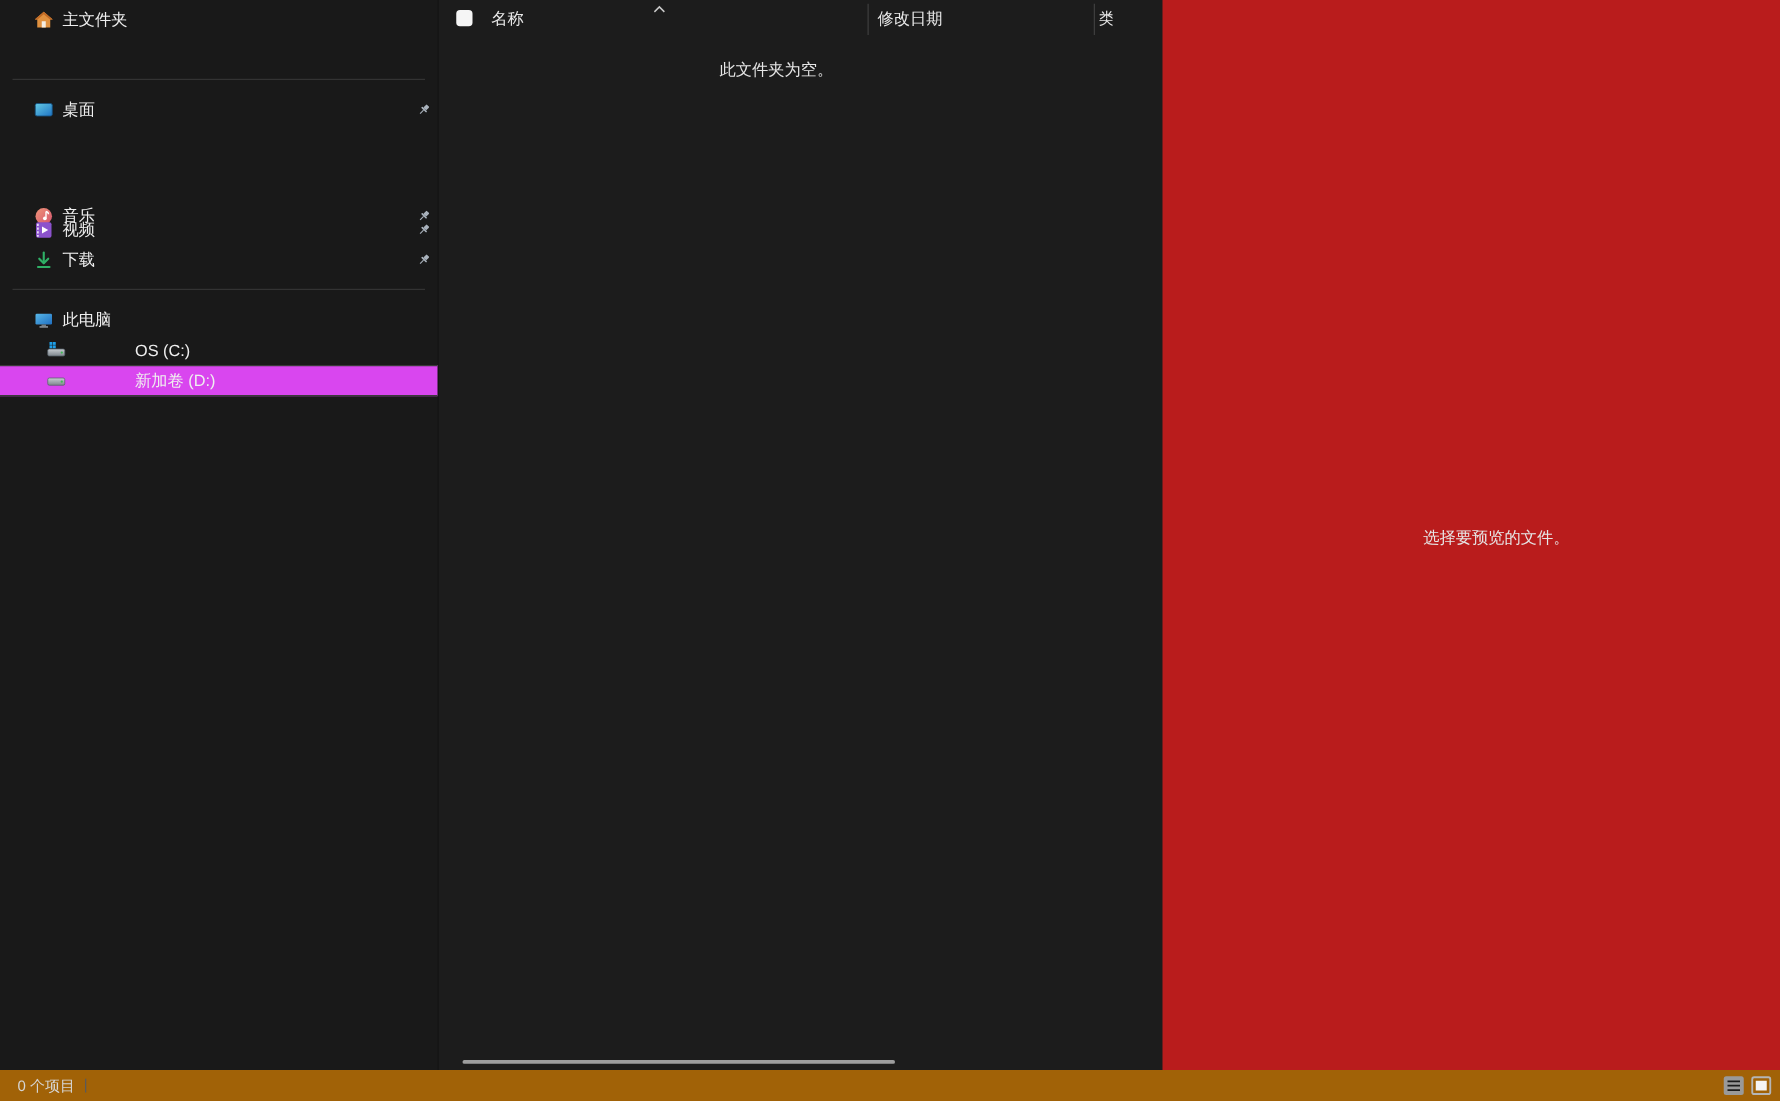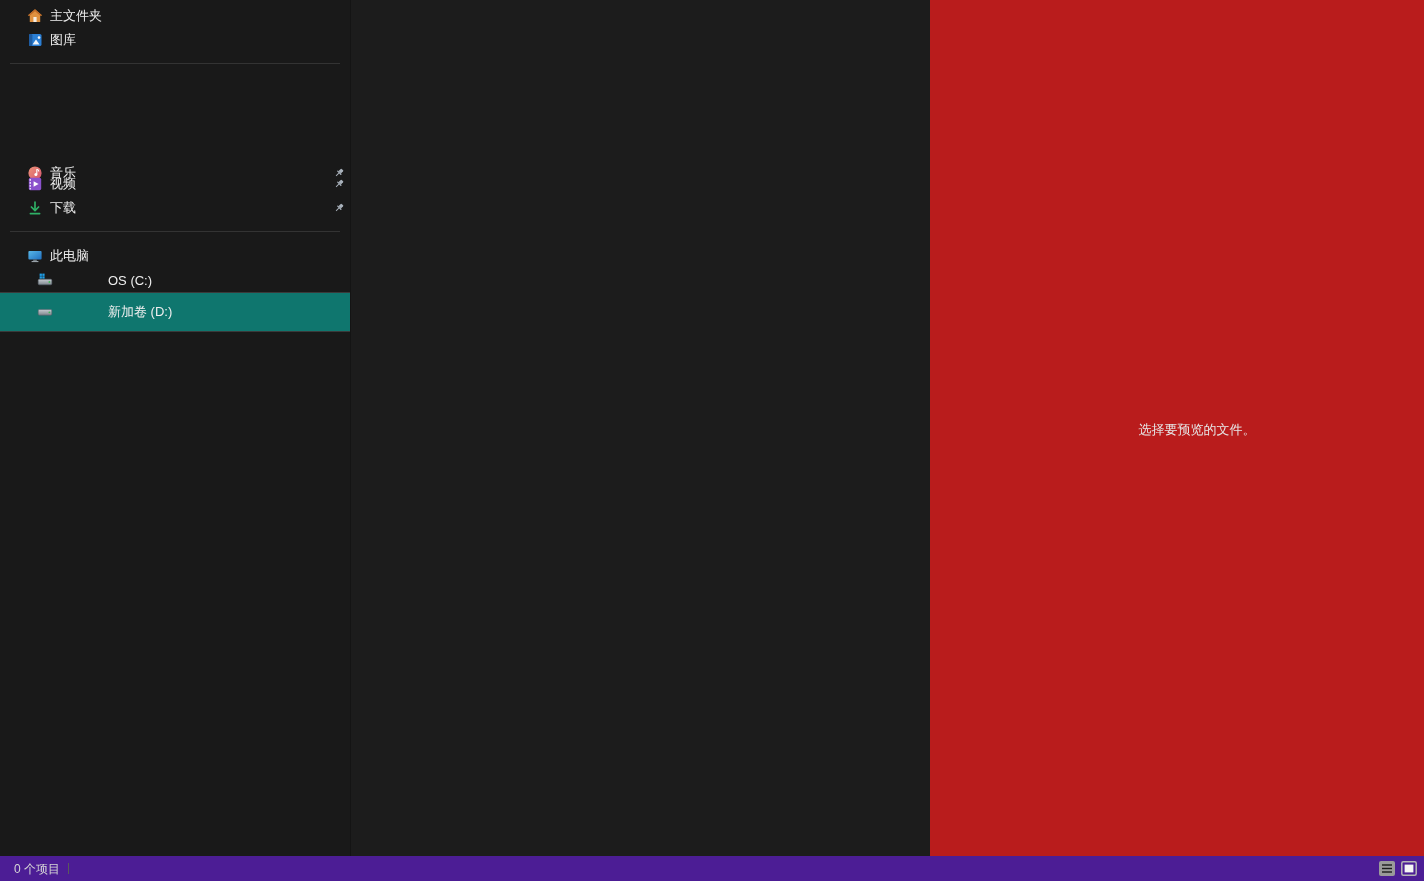--- a/index.html
+++ b/index.html
@@ -6,21 +6,21 @@
   html,body { width:1424px; height:881px; overflow:hidden; background:#1c1c1c;
     font-family:"Liberation Sans","DejaVu Sans",sans-serif; }
   .app { position:relative; width:1424px; height:881px; color:#f0f0f0;padding-left:41px; }
 
   
   .sidebar { position:absolute; left:0; top:0; width:351px; height:856px;
     background:#191919; border-right:1px solid #141414; }
   .srow { position:absolute; left:0; right:0; height:24px; display:flex;
     align-items:center; padding-left:27px; font-size:13px; color:#efefef; cursor:default; }
   .srow.indent { padding-left:37px;gap:48px; }
-  .srow.selected { background:#0f766e; border-top:1px solid #3a3a3a; border-bottom:1px solid #3a3a3a; height:40px; }
+  .srow.selected { background:#d946ef; border-top:1px solid #3a3a3a; border-bottom:1px solid #3a3a3a; height:25px; }
   .srow .ic { width:16px; height:16px; margin-right:7px; flex:0 0 auto; display:flex; }
   .srow .pin { position:absolute; right:5px; top:6px; width:12px; height:12px; display:flex; }
   .sdivider { position:absolute; left:10px; right:10px; height:1px; background:#333333; }
 
   
   .filelist { position:absolute; left:352px; top:0; width:538px; height:856px;
     background:#1c1c1c; overflow:hidden; }
   .colheader { position:absolute; left:0; top:0; right:0; height:28px; font-size:13px; color:#e9e9e9; }
   .checkbox { position:absolute; left:13px; top:8px; width:13px; height:13px;
     background:#f5f5f5; border-radius:3px; }
@@ -36,21 +36,21 @@
   .hscrollbar { position:absolute; left:18px; top:848px; width:346px; height:3px;
     background:#9d9d9d; border-radius:2px; }
 
   
   .preview { position:absolute; left:930px; top:0; width:534px; height:856px; background:#b91c1c; }
   .preview-msg { position:absolute; left:0; right:0; top:421px; text-align:center;
     font-size:13px; color:#e6e6e6; }
 
   
   .statusbar { position:absolute; left:0; top:856px; width:1424px; height:25px;
-    background:#4c1d95; }
+    background:#a16207; }
   .items-count { position:absolute; left:14px; top:5px; font-size:12px; color:#d6d6d6; }
   .status-divider { position:absolute; left:68px; top:7px; width:1px; height:11px; background:#5a5a5a; }
   .view-btns { position:absolute; right:5px; top:3px; display:flex; gap:2px; }
   .view-btn { width:20px; height:19px; background:transparent; border:none; padding:0;
     display:flex; align-items:center; justify-content:center; cursor:default; }
 </style>
 </head>
 <body>
 
 <div class="app">
@@ -61,34 +61,46 @@
       <span class="ic">
         <svg viewBox="0 0 16 16" width="16" height="16">
             <path d="M8 1.3 L15.2 7.6 H13.2 V14 H2.8 V7.6 H0.8 Z" fill="#e0913f"></path>
             <path d="M8 1.3 L15.2 7.6 H13 L8 3.3 L3 7.6 H0.8 Z" fill="#c06a26"></path>
             <rect x="6.4" y="9" width="3.2" height="5" fill="#f5ede2"></rect>
           </svg>
       </span>
       <span class="lbl">主文件夹</span>
     </div>
 
-    <div class="srow" style="top:28px">
-      <span class="ic">
-        <svg viewBox="0 0 16 16" width="16" height="16">
-            <rect x="2" y="2" width="12.5" height="12" rx="1.6" fill="#2b7fd4"></rect>
-            <rect x="2" y="2" width="3.4" height="12" rx="1.2" fill="#1e5ca2"></rect>
-            <path d="M5.5 12.5 L9 7.5 L12.5 12.5 Z" fill="#f2f6fb"></path>
-            <circle cx="12" cy="5.6" r="1.3" fill="#f2f6fb"></circle>
-          </svg>
-      </span>
-      <span class="lbl">图库</span>
-    </div>
 
     <div class="sdivider" style="top:63px"></div>
 
+    <div class="srow" style="top:76px">
+      <span class="ic">
+        <svg viewBox="0 0 16 16" width="16" height="16">
+            <defs>
+              <linearGradient id="gdesk" x1="0" y1="0" x2="1" y2="1">
+                <stop offset="0" stop-color="#63c9e4"></stop>
+                <stop offset="1" stop-color="#1f74c4"></stop>
+              </linearGradient>
+            </defs>
+            <rect x="1.2" y="2.8" width="13.6" height="10" rx="1.4" fill="url(#gdesk)" stroke="#16507e" stroke-width="0.7"></rect>
+          </svg>
+      </span>
+      <span class="lbl">桌面</span>
+      <span class="pin">
+        <svg viewBox="0 0 16 16" width="12" height="12">
+            <g fill="#a9b2bc" transform="rotate(45 8 8)">
+              <rect x="5.8" y="1.6" width="4.4" height="4.9" rx="0.9"></rect>
+              <rect x="4.2" y="6.5" width="7.6" height="1.8" rx="0.9"></rect>
+              <rect x="7.4" y="8.3" width="1.2" height="5.2"></rect>
+            </g>
+          </svg>
+      </span>
+    </div>
 
 
 
     <div class="srow" style="top:161px">
       <span class="ic">
         <svg viewBox="0 0 16 16" width="16" height="16">
             <defs>
               <linearGradient id="gmus" x1="0" y1="0" x2="1" y2="1">
                 <stop offset="0" stop-color="#ef9478"></stop>
                 <stop offset="1" stop-color="#d4556e"></stop>
@@ -210,20 +222,37 @@
             <rect x="1.2" y="5.4" width="13.6" height="5.8" rx="1.3" fill="url(#gdrv2)" stroke="#55606a" stroke-width="0.6"></rect>
             <circle cx="12.4" cy="8.3" r="0.9" fill="#3fba54"></circle>
           </svg>
       </span>
       <span class="lbl">新加卷 (D:)</span>
     </div>
 
 
   </aside>
 
+  <section class="filelist">
+    <header class="colheader">
+      <span class="checkbox"></span>
+      <span class="col-label col-name">名称</span>
+      <span class="sort-chevron">
+        <svg viewBox="0 0 11 7" width="11" height="7">
+            <path d="M1.5 5.5 L5.5 1.5 L9.5 5.5" fill="none" stroke="#c8c8c8" stroke-width="1.2"></path>
+          </svg>
+      </span>
+      <span class="col-sep sep1"></span>
+      <span class="col-label col-date">修改日期</span>
+      <span class="col-sep sep2"></span>
+      <span class="col-label col-type">类</span>
+    </header>
+    <div class="empty-msg">此文件夹为空。</div>
+    <div class="hscrollbar"></div>
+  </section>
 
   <section class="preview">
     <div class="preview-msg">选择要预览的文件。</div>
   </section>
 
   <footer class="statusbar">
     <span class="items-count">0 个项目</span>
     <span class="status-divider"></span>
     <div class="view-btns">
       <button class="view-btn">

